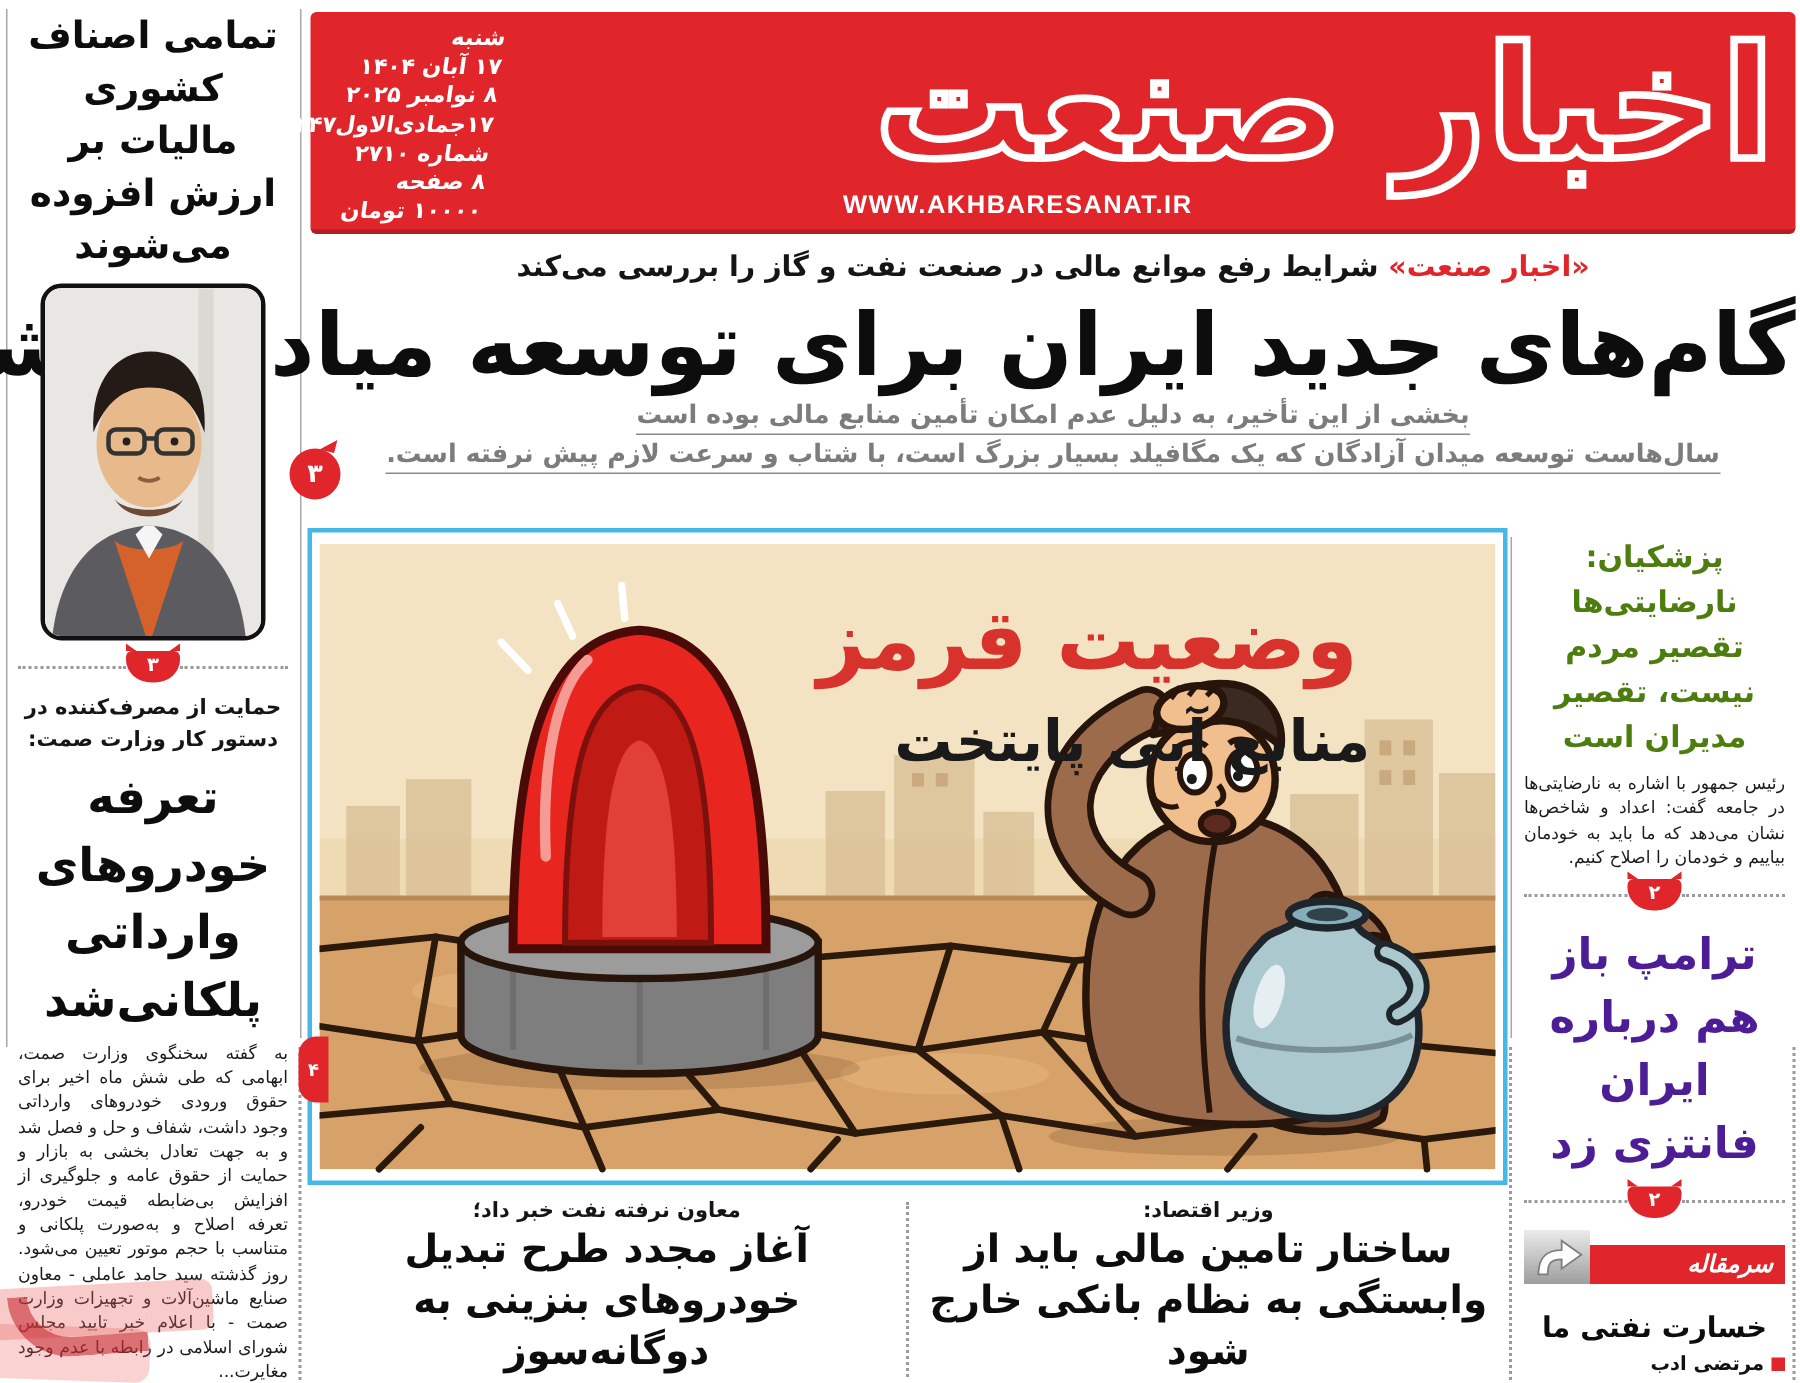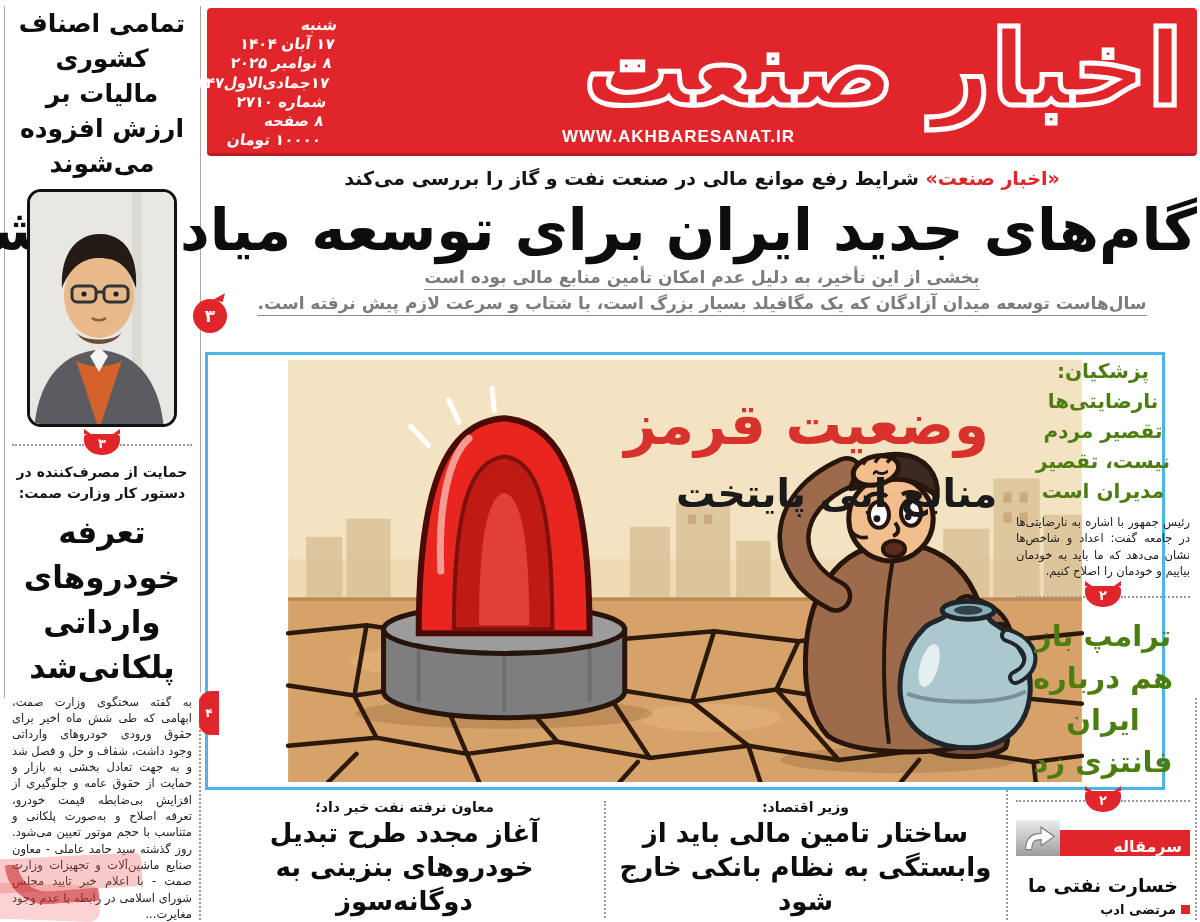--- a/index.html
+++ b/index.html
@@ -36,21 +36,21 @@
                  margin-top:8px;line-height:1.15;}
   .deck{display:block;margin-top:3px;}
   .deck span{display:inline-block;color:var(--gray);font-weight:bold;font-size:17px;
              border-bottom:1px solid #8a8a8a;padding-bottom:2px;}
   .leadbadge{position:absolute;left:-14px;top:138px;width:34px;height:34px;border-radius:50%;
              background:var(--red);color:#fff;font-size:17px;font-weight:bold;line-height:34px;text-align:center;}
   .leadbadge::after{content:"";position:absolute;top:-7px;right:3px;border-right:10px solid var(--red);
                     border-top:9px solid transparent;transform:rotate(14deg);}
 
   
-  .cartoon{position:absolute;left:205px;top:352px;width:960px;height:438px;background:#fff;
+  .cartoon{position:absolute;left:205px;top:352px;width:800px;height:438px;background:#fff;
            border:3px solid var(--blue);padding:5px;}
   .cartoon svg{display:block;width:100%;height:100%;}
   .cartoonbadge{position:absolute;left:-9px;top:336px;width:20px;height:44px;background:var(--red);
                 border-radius:12px 0 0 12px;color:#fff;font-size:12px;font-weight:bold;
                 display:flex;align-items:center;justify-content:center;}
 
   
   .bottomstrip{position:absolute;left:205px;top:797px;width:800px;height:125px;display:flex;direction:rtl;}
   .bstory{flex:1;padding:2px 10px;text-align:center;direction:rtl;}
   .bdivider{width:0;border-left:2px dotted #9a9a9a;margin:4px 0;}
@@ -63,41 +63,41 @@
   .pbadge{position:relative;min-width:36px;padding:0 5px;height:21px;background:var(--red);color:#fff;
           font-weight:bold;font-size:13px;line-height:20px;text-align:center;
           border-radius:4px 4px 17px 17px / 4px 4px 15px 15px;}
   .pbadge::before{content:"";position:absolute;top:-5px;left:0;border-left:7px solid var(--red);
                   border-top:5px solid transparent;}
   .pbadge::after{content:"";position:absolute;top:-5px;right:0;border-right:7px solid var(--red);
                  border-top:5px solid transparent;}
 
   
   .secbar{position:relative;height:26px;background:var(--red);display:flex;direction:rtl;
-          align-items:flex-end;justify-content:space-between;padding-right:8px;margin:18px 0;}
+          align-items:center;justify-content:space-between;padding-right:8px;margin:18px 0;font-style:italic;}
   .secbar .lbl{color:#fff;font-weight:bold;font-size:16px;}
   .arrowbox{width:44px;height:36px;margin-top:-10px;background:linear-gradient(180deg,#ececec,#9d9d9d);
             display:flex;align-items:center;justify-content:center;flex:0 0 44px;}
 
   
   .leftcol{position:absolute;left:5px;top:6px;width:194px;padding:0 7px;direction:rtl;text-align:center;}
   .tl-headline{font-size:25px;font-weight:bold;color:#0d0d0d;line-height:1.4;}
   .photoframe{margin:8px auto 2px;border:3px solid #111;border-radius:14px;overflow:hidden;background:#e9e7e4;}
   .photoframe svg{display:block;}
   .smallkicker{font-size:14px;font-weight:bold;color:var(--ink);line-height:1.5;margin-top:2px;}
   .midheadline{font-size:31px;font-weight:bold;color:#0d0d0d;line-height:1.45;margin:6px 0 4px;}
   .bodytext{font-size:11.5px;line-height:1.42;color:#1c1c1c;text-align:justify;direction:rtl;}
   .authorrow{display:flex;align-items:center;gap:5px;direction:rtl;font-size:13px;font-weight:bold;
              color:#111;border-bottom:1px solid #444;padding-bottom:11px;margin-top:6px;text-align:right;}
   .redsq{width:9px;height:9px;background:var(--red);flex:0 0 9px;}
 
   
   .sidebar{position:absolute;left:1010px;top:356px;width:186px;padding:0 6px;direction:rtl;text-align:center;}
   .sb-headline{font-size:20px;font-weight:bold;color:#4d7c0f;line-height:1.5;}
-  .sb-headline-big{font-size:29px;font-weight:bold;color:#4d7c0f;line-height:1.45;margin:8px 0 4px;}
+  .sb-headline-big{font-size:29px;font-weight:bold;color:#4c1d95;line-height:1.45;margin:8px 0 4px;}
   .ed-title{font-size:19px;font-weight:bold;color:#0d0d0d;margin:8px 0 6px;}
 
   .watermark{position:absolute;left:0;top:850px;width:150px;height:72px;pointer-events:none;}
   .wm-a{position:absolute;left:-8px;top:6px;width:150px;height:34px;background:rgba(234,94,90,.32);
         border-radius:8px;transform:rotate(-3deg);}
   .wm-b{position:absolute;left:-22px;top:34px;width:122px;height:36px;background:rgba(234,94,90,.28);
         border-radius:10px;transform:rotate(2deg);}
   .wm-c{position:absolute;left:6px;top:12px;width:92px;height:42px;
         border-bottom:13px solid rgba(195,34,40,.55);border-left:13px solid rgba(195,34,40,.55);
         border-radius:0 0 0 48px;transform:rotate(-4deg);}

